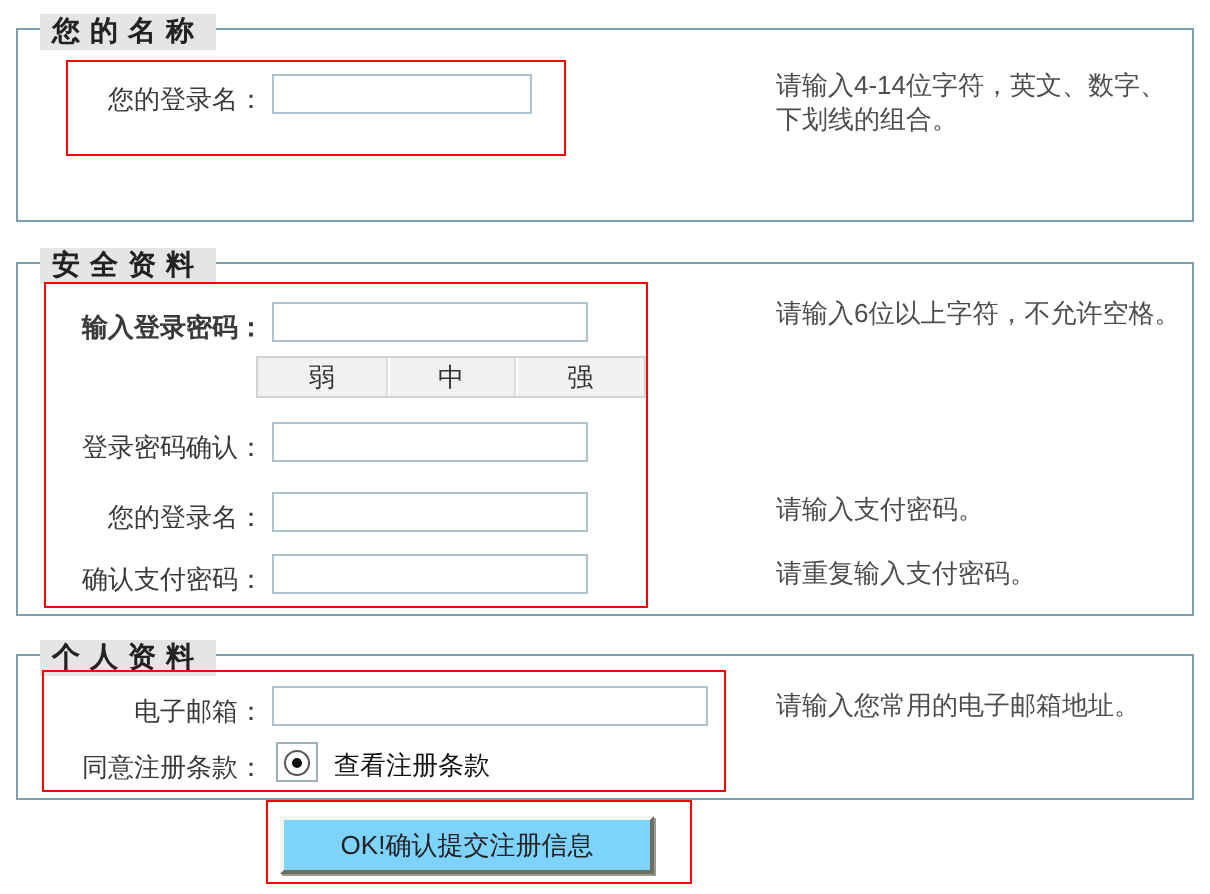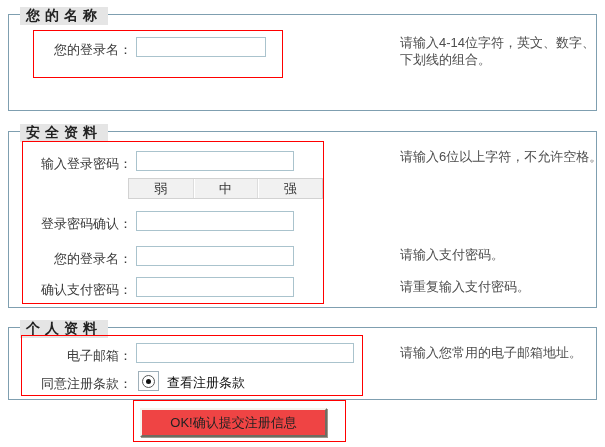--- a/index.html
+++ b/index.html
@@ -6,40 +6,40 @@
   body{font-family:"Liberation Sans","DejaVu Sans",sans-serif;font-size:13px;color:#3a3a3a;}
   #screen{position:relative;width:605px;height:447px;background:#fff;overflow:hidden;}
 
   .fieldset{position:absolute;border:1px solid #7f9fb0;}
   .legend{position:absolute;background:#e5e5e5;padding:0 6px;font-weight:bold;font-size:14px;
           color:#222;letter-spacing:5px;white-space:nowrap;}
 
   .redbox{position:absolute;border:1px solid #ff0000;pointer-events:none;}
 
   .flabel{position:absolute;text-align:right;color:#3a3a3a;white-space:nowrap;}
-  .hint{position:absolute;color:#4d4d4d;line-height:17px;margin-left:12px;}
+  .hint{position:absolute;color:#4d4d4d;line-height:17px;}
 
   .tbox{position:absolute;border:1px solid #aac3cd;background:#fff;height:18px;
         font-size:12px;padding:0 3px;color:#333;outline:none;}
 
   .strength{position:absolute;display:flex;background:#f1f1f1;border:1px solid #d2d2d2;}
   .strength .cell{flex:1;text-align:center;line-height:19px;font-size:13px;color:#333;
                   background:#f1f1f1;}
   .strength .cell + .cell{border-left:1px solid #ddd;box-shadow:inset 1px 0 0 #fff;}
 
   .radiobox{position:absolute;width:19px;height:18px;border:1px solid #9fb0ba;background:#fdfdfd;
             display:flex;align-items:center;justify-content:center;cursor:pointer;}
   .radio-circle{width:11px;height:11px;border-radius:50%;border:1px solid #555;background:#fff;
                 display:flex;align-items:center;justify-content:center;}
   .radio-dot{width:5px;height:5px;border-radius:50%;background:#111;}
 
   .terms-link{position:absolute;font-weight:normal;color:#111;cursor:pointer;white-space:nowrap;}
 
   .submit-btn{position:absolute;left:140px;top:408px;width:187px;height:29px;
-              background:#ef4444;color:#222;font-size:13px;font-family:inherit;
+              background:#7dd3fc;color:#222;font-size:13px;font-family:inherit;
               border-top:2px solid #f6f4ee;border-left:2px solid #f6f4ee;
               border-right:2px solid #6f6c61;border-bottom:2px solid #6f6c61;
               box-shadow:1px 1px 0 #9c998d;cursor:pointer;}
 </style>
 </head>
 <body>
 
 <div id="screen">
 
   <div class="fieldset" style="left:8px;top:14px;width:587px;height:95px;"></div>
@@ -49,21 +49,21 @@
 
   <span class="flabel" style="left:30px;top:41px;width:102px;">您的登录名：</span>
   <input class="tbox" type="text" style="left: 136px; top: 37px; width: 122px;" value="">
   <div class="hint" style="left:388px;top:34px;width:206px;">请输入4-14位字符，英文、数字、下划线的组合。</div>
 
   <div class="fieldset" style="left:8px;top:131px;width:587px;height:175px;"></div>
   <span class="legend" style="left:20px;top:124px;">安全资料</span>
 
   <div class="redbox" style="left:22px;top:141px;width:300px;height:161px;"></div>
 
-  <span class="flabel" style="left:30px;top:155px;width:102px;">输入登录密码：</span>
+  <span class="flabel" style="left:30px;top:155px;width:102px;font-weight:bold;">输入登录密码：</span>
   <input class="tbox" type="password" style="left: 136px; top: 151px; width: 150px;" value="">
   <div class="hint" style="left:388px;top:148px;width:206px;">请输入6位以上字符，不允许空格。</div>
 
   <div class="strength" style="left:128px;top:178px;width:193px;height:19px;">
     <span class="cell">弱</span>
     <span class="cell">中</span>
     <span class="cell">强</span>
   </div>
 
   <span class="flabel" style="left:30px;top:215px;width:102px;">登录密码确认：</span>

